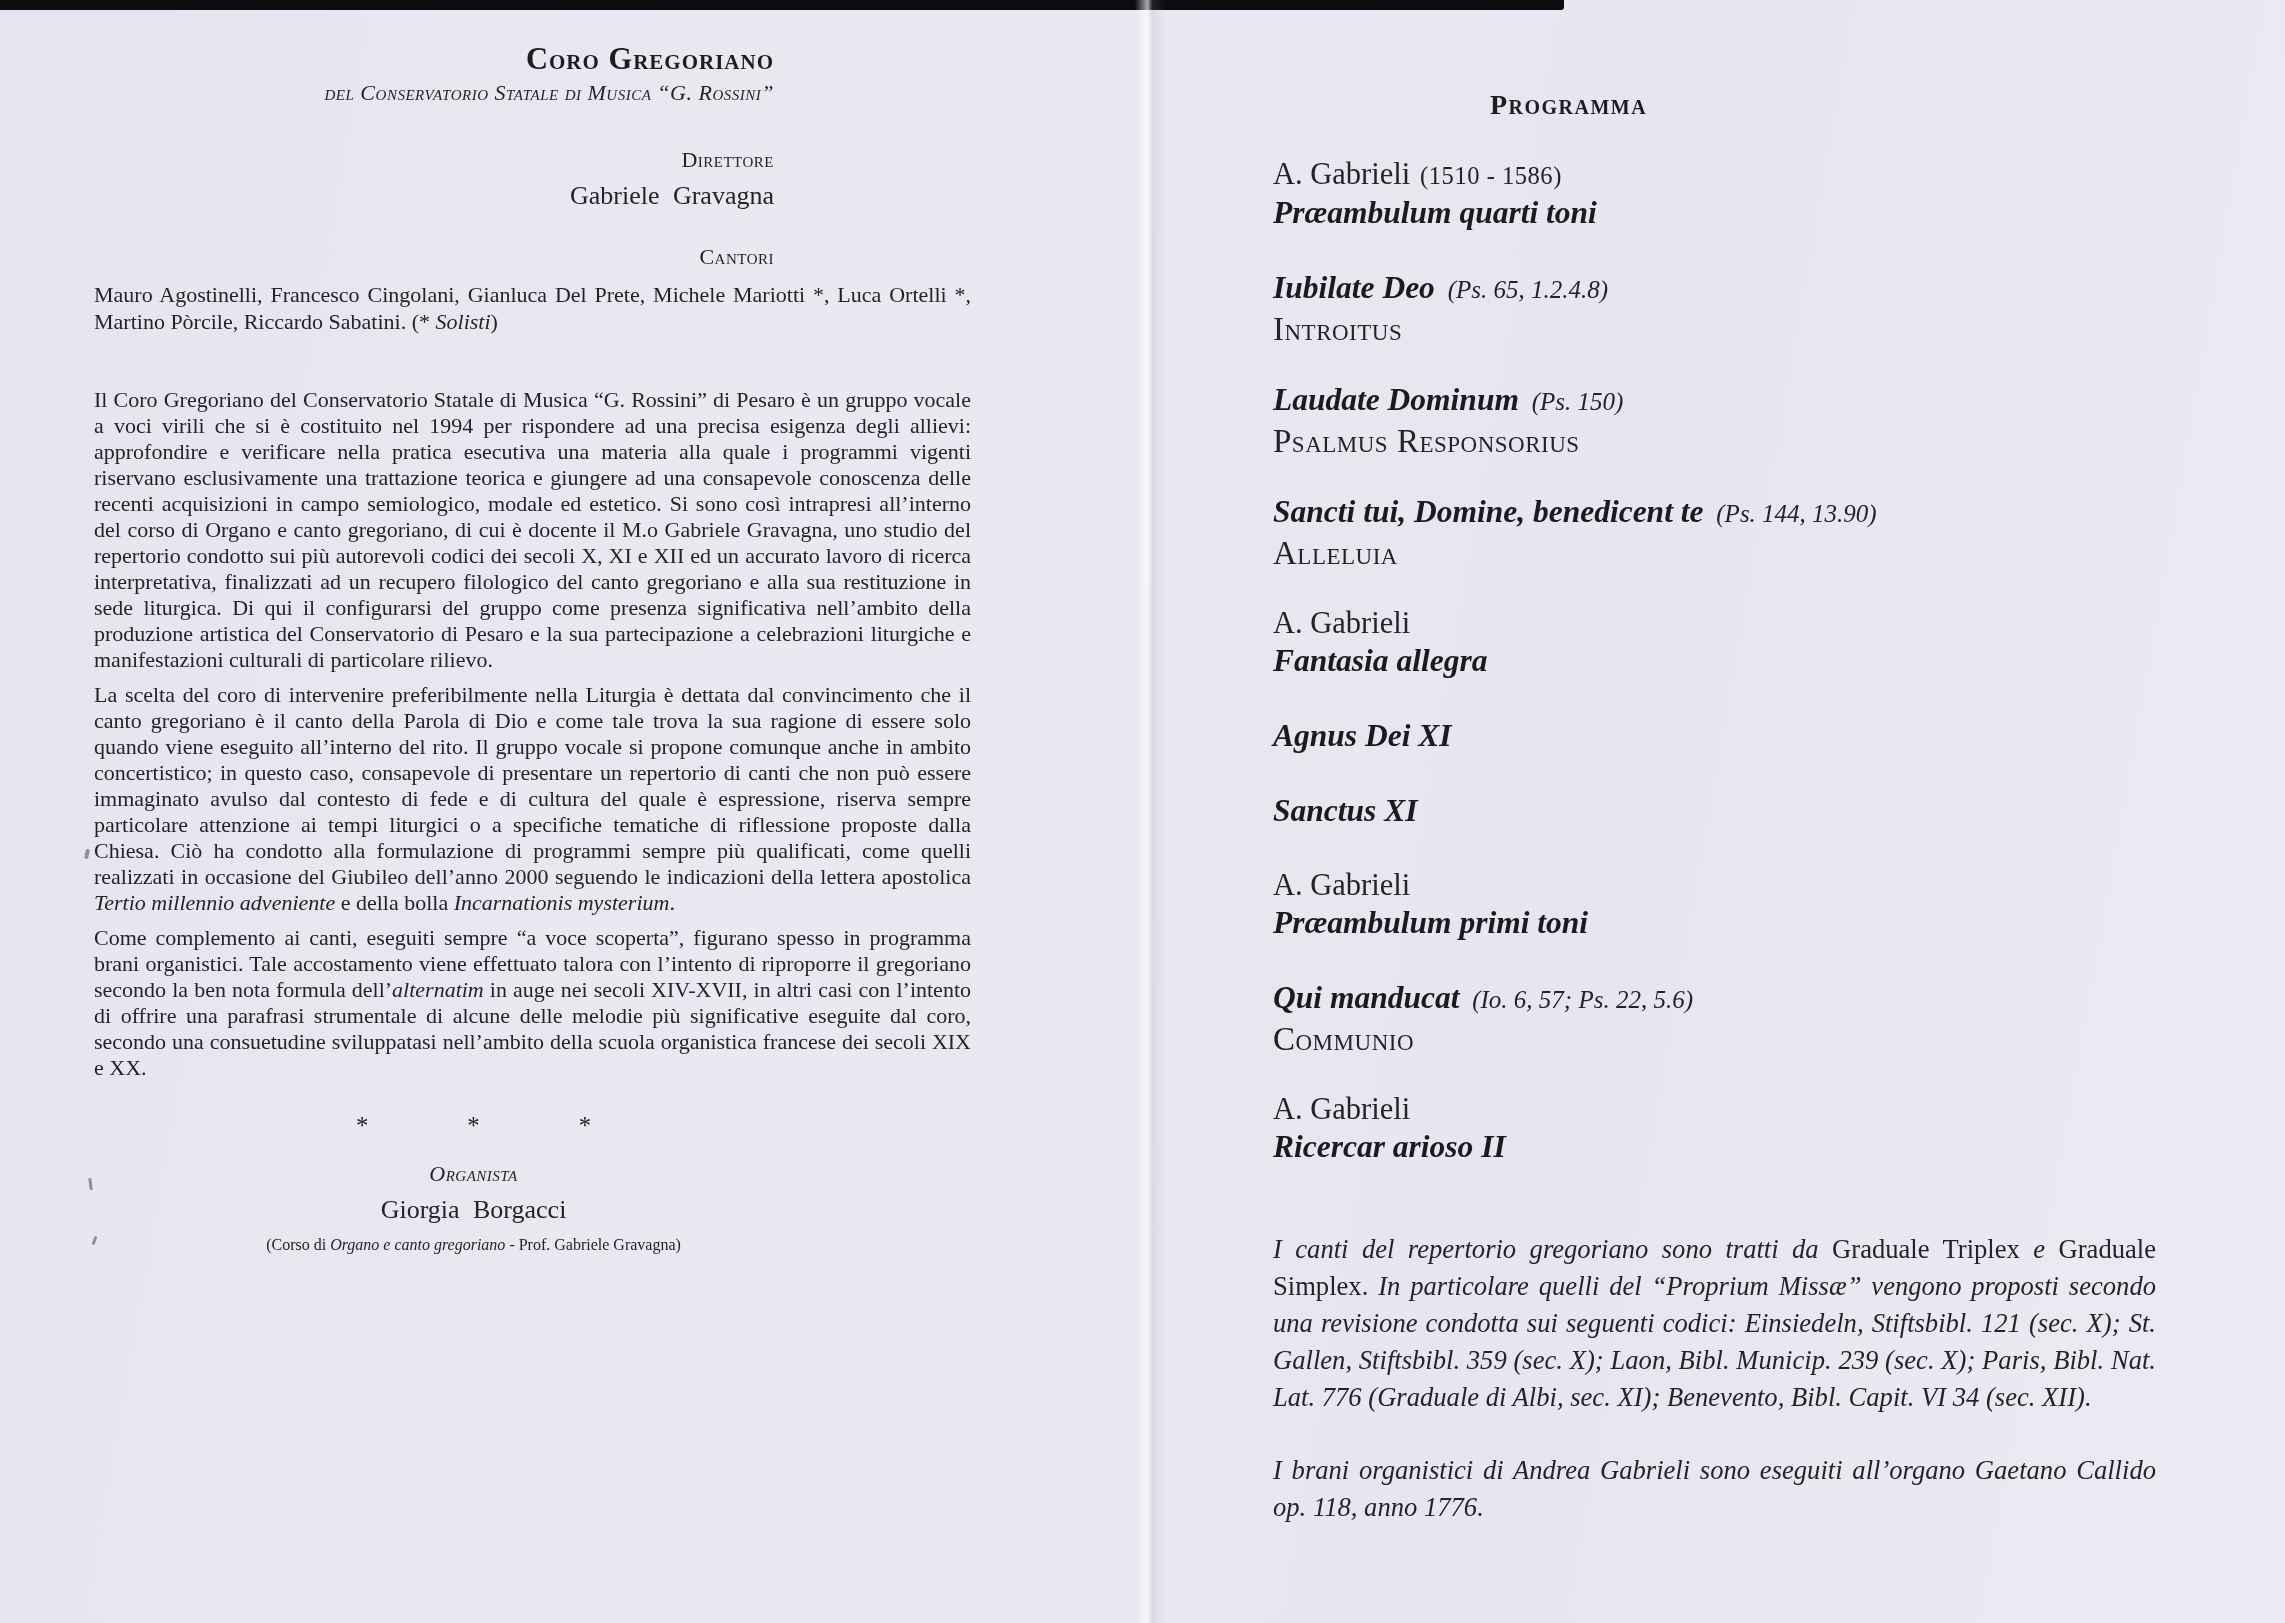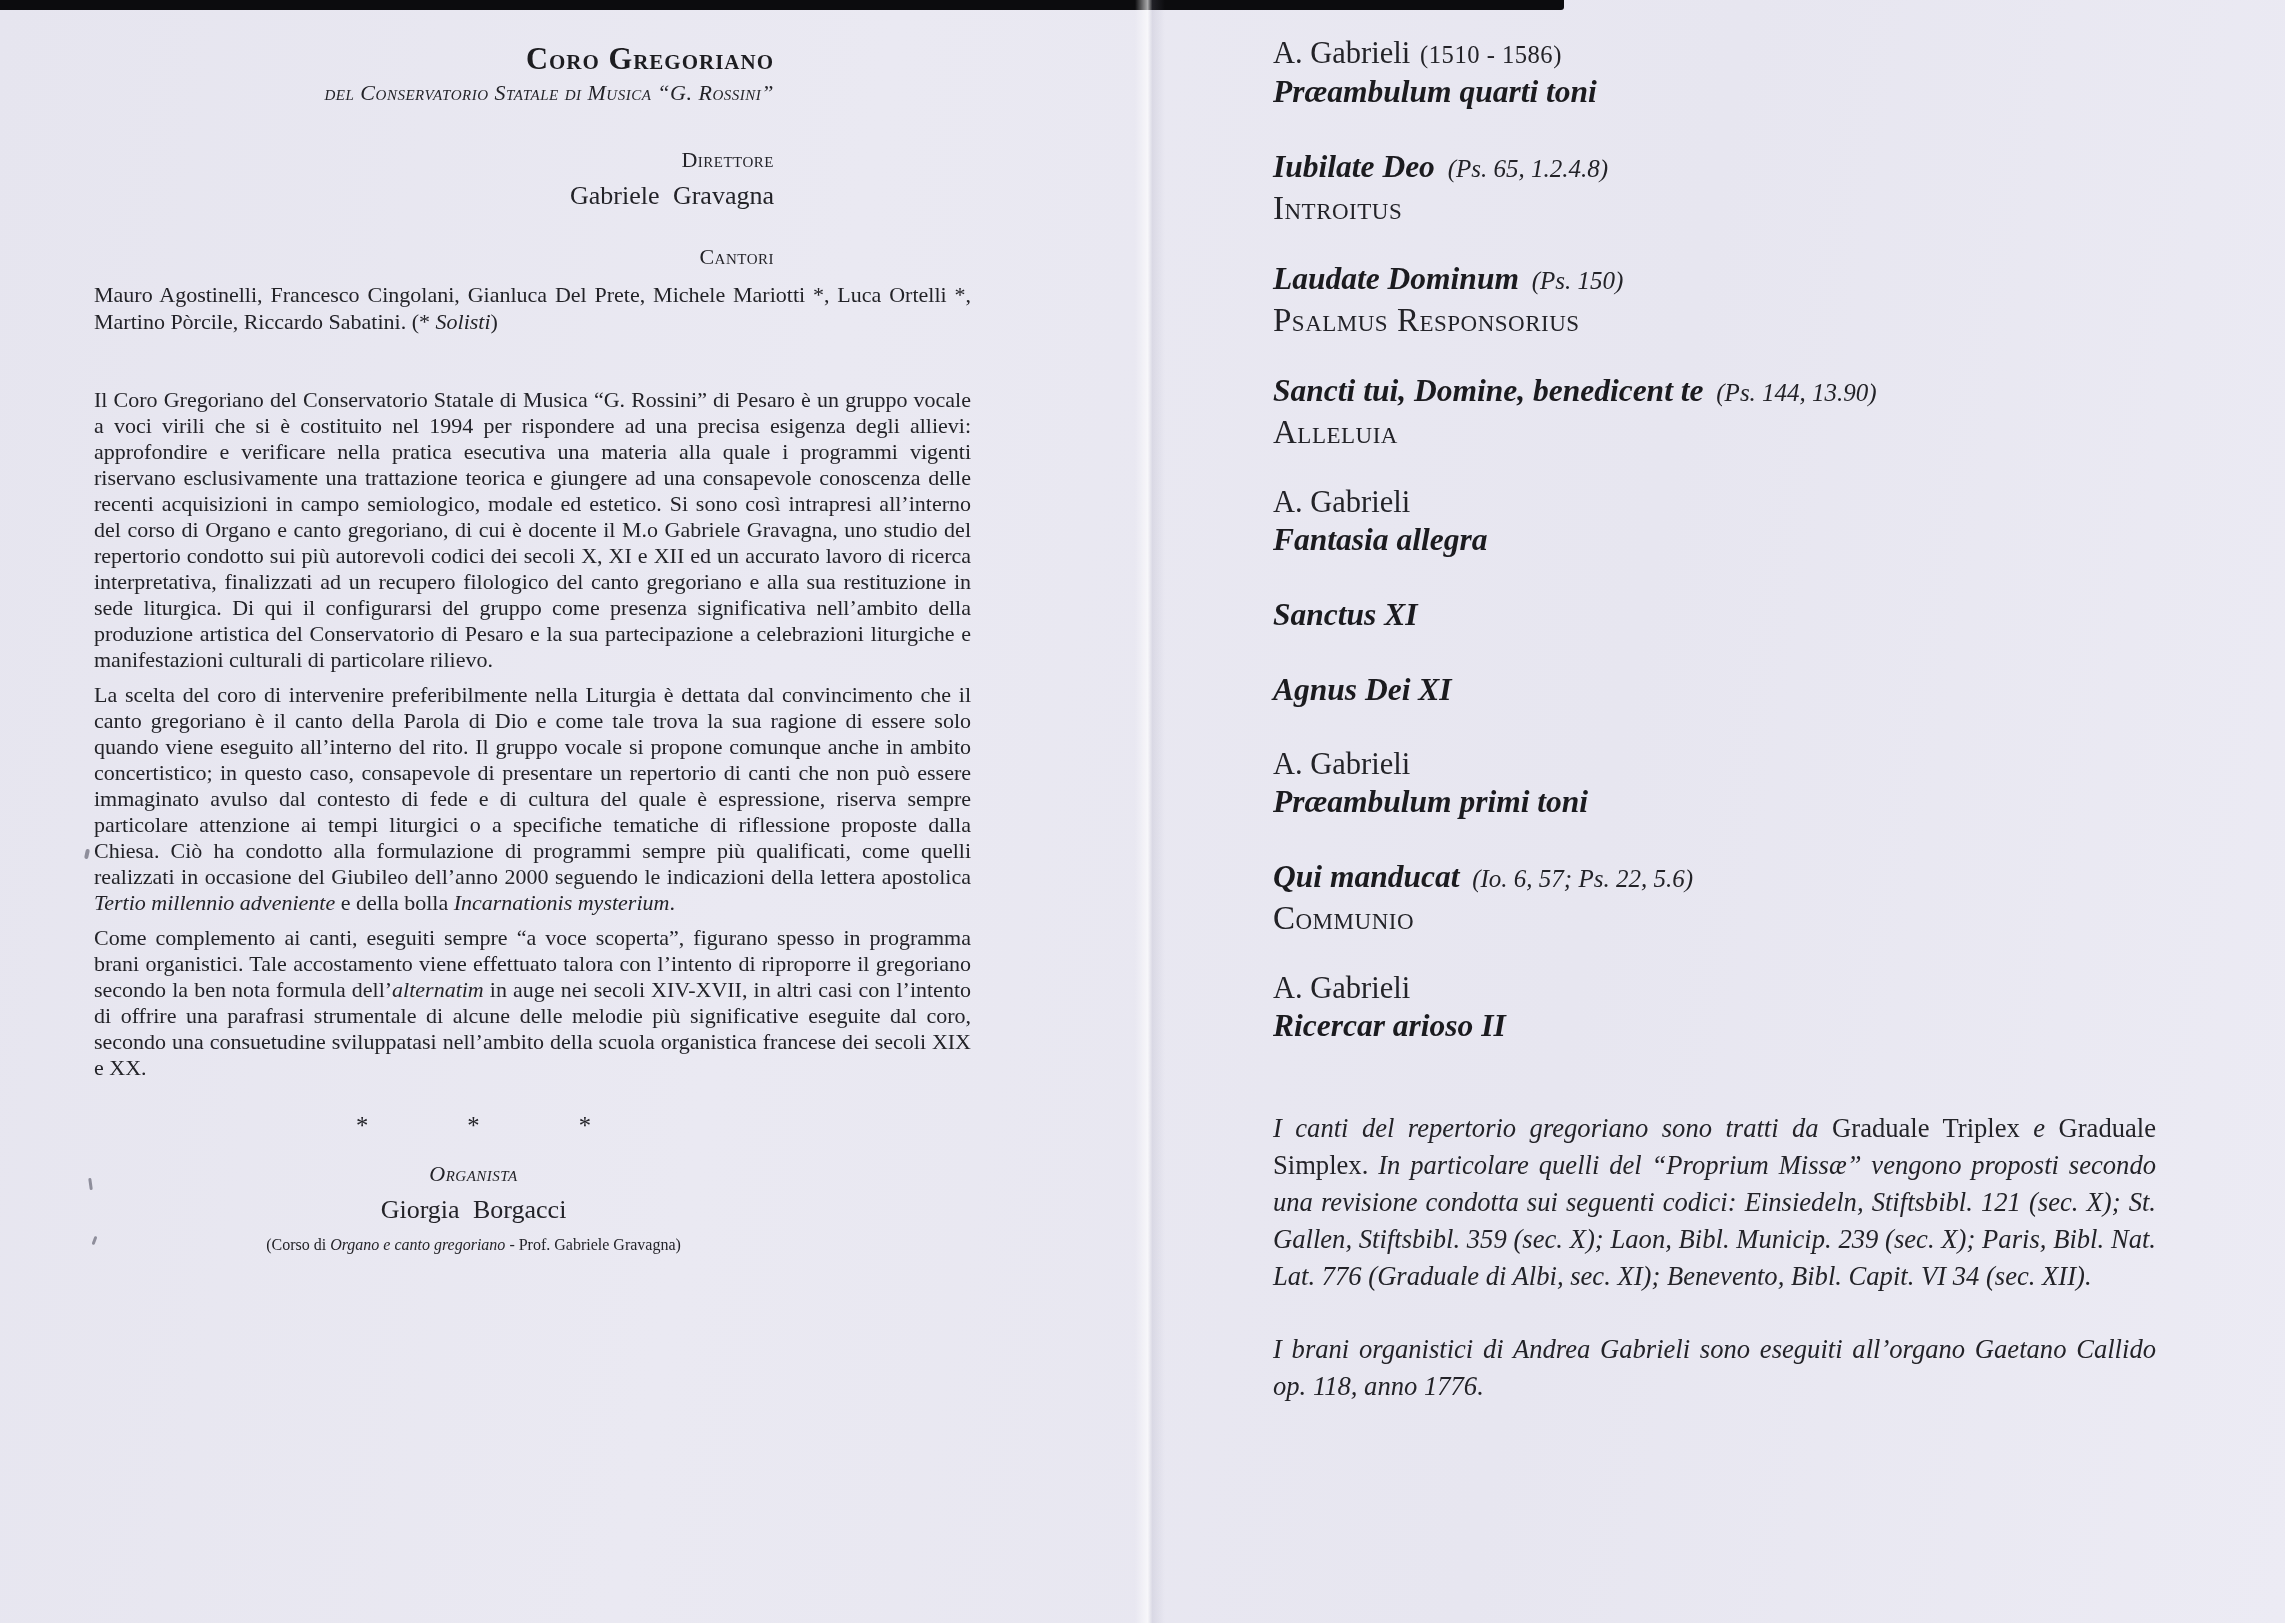--- a/index.html
+++ b/index.html
@@ -93,20 +93,21 @@
     </div>
 
     <div class="lp-foot">
       <div class="role-label lbl-organista">Organista</div>
       <div class="person-name">Giorgia Borgacci</div>
       <div class="course"><span>(Corso di </span><span class="it">Organo e canto gregoriano</span><span> - Prof. Gabriele Gravagna)</span></div>
     </div>
   </div>
 
   <div class="right-page">
+    <div class="rp-title">Programma</div>
 
     <div class="prog-list">
 
       <div class="prog-item">
         <div class="composer"><span>A. Gabrieli</span><span class="dates">(1510 - 1586)</span></div>
         <div class="piece"><span class="piece-title">Præambulum quarti toni</span></div>
       </div>
 
       <div class="prog-item">
         <div class="piece"><span class="piece-title">Iubilate Deo</span><span class="piece-ref">(Ps. 65, 1.2.4.8)</span></div>
@@ -122,25 +123,25 @@
         <div class="piece"><span class="piece-title">Sancti tui, Domine, benedicent te</span><span class="piece-ref">(Ps. 144, 13.90)</span></div>
         <div class="genre">Alleluia</div>
       </div>
 
       <div class="prog-item">
         <div class="composer"><span>A. Gabrieli</span></div>
         <div class="piece"><span class="piece-title">Fantasia allegra</span></div>
       </div>
 
       <div class="prog-item">
-        <div class="piece"><span class="piece-title">Sanctus  XI</span></div>
+        <div class="piece"><span class="piece-title">Agnus Dei  XI</span></div>
       </div>
 
       <div class="prog-item">
-        <div class="piece"><span class="piece-title">Agnus Dei  XI</span></div>
+        <div class="piece"><span class="piece-title">Sanctus  XI</span></div>
       </div>
 
       <div class="prog-item">
         <div class="composer"><span>A. Gabrieli</span></div>
         <div class="piece"><span class="piece-title">Præambulum primi toni</span></div>
       </div>
 
       <div class="prog-item">
         <div class="piece"><span class="piece-title">Qui manducat</span><span class="piece-ref">(Io. 6, 57; Ps. 22, 5.6)</span></div>
         <div class="genre">Communio</div>

